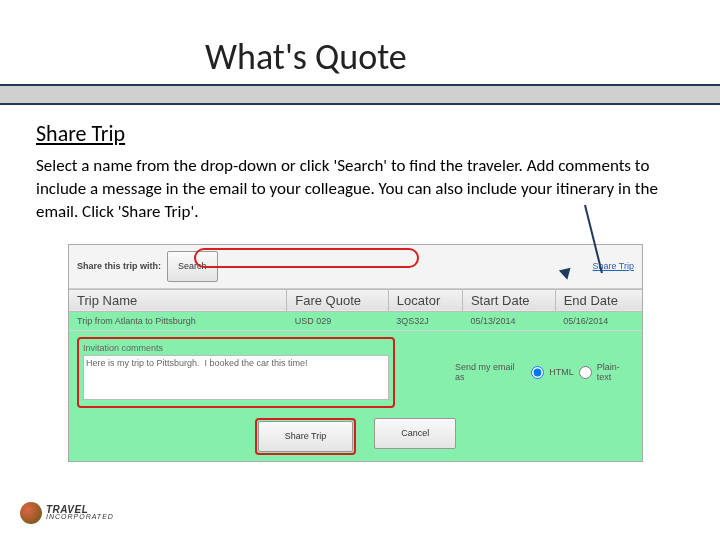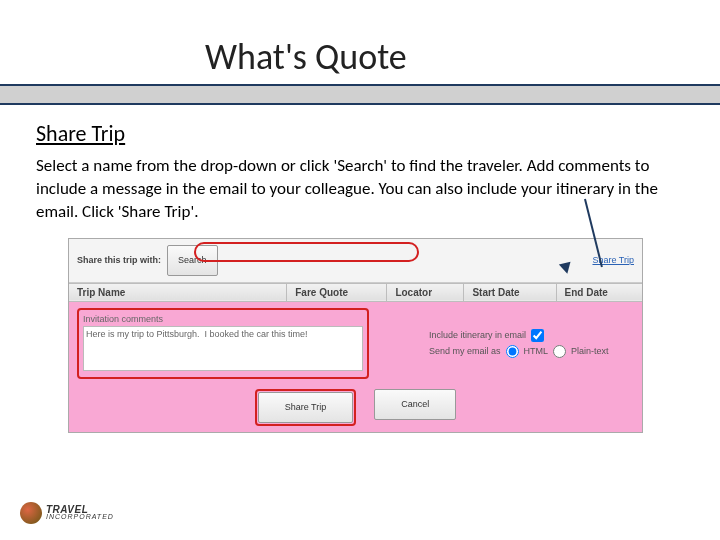--- a/index.html
+++ b/index.html
@@ -1,36 +1,36 @@
 <!DOCTYPE html>
 <html><head>
 <meta charset="utf-8">
 <style>
 *{margin:0;padding:0;box-sizing:border-box}
 body{width:720px;height:540px;background:#fff;font-family:Calibri,Arial,sans-serif;position:relative;overflow:hidden}
 .title{font-size:36px;font-weight:400;color:#222;padding:35px 0 5px 205px}
 .rule{height:21px;background:#d0d0d0;border-top:2px solid #1f3a5f;border-bottom:2px solid #1f3a5f}
 .content{padding:15px 36px 0 36px}
 .subtitle{font-size:22px;text-decoration:underline;color:#000;margin-bottom:8px}
-.body-text{font-size:17px;line-height:1.35;color:#000;margin-bottom:14px}
-.screenshot{border:1px solid #aaa;background:#f9a8d4;font-family:Verdana,Arial,sans-serif;font-size:9px;color:#555;width:575px;margin-left:32px;position:relative}
+.body-text{font-size:17px;line-height:1.35;color:#000;margin-bottom:20px}
+.screenshot{border:1px solid #aaa;background:#86efac;font-family:Verdana,Arial,sans-serif;font-size:9px;color:#555;width:575px;margin-left:32px;position:relative}
 .ss-header{display:flex;align-items:center;gap:6px;padding:6px 8px;background:#f4f4f4;border-bottom:1px solid #ccc}
 .ss-header .lbl{font-weight:bold;color:#444}
 .ss-select{background:#fff;border:1px solid #aaa;padding:1px 18px 1px 5px;position:relative;min-width:140px;height:16px;display:flex;align-items:center;font-size:9px;color:#555}
 .ss-select::after{content:'';position:absolute;right:4px;top:5px;border-left:3px solid transparent;border-right:3px solid transparent;border-top:4px solid #666}
 .ss-btn{background:linear-gradient(#fafafa,#e4e4e4);border:1px solid #999;border-radius:2px;padding:1px 10px;font-size:9px;color:#333;height:31px;display:flex;align-items:center;cursor:pointer}
 .ss-link{margin-left:auto;color:#2a62b5;text-decoration:underline;font-size:9px}
 .red-oval{position:absolute;border:2px solid #d32020;border-radius:10px;left:125px;top:3px;width:225px;height:20px}
 .tbl{width:100%;border-collapse:collapse}
-.tbl th{background:linear-gradient(#f2f2f2,#e0e0e0);font-size:10px;font-weight:bold;color:#444;text-align:left;padding:3px 8px;border:1px solid #bdbdbd;border-left:none;border-right:1px solid #bdbdbd}
+.tbl th{background:linear-gradient(#f2f2f2,#e0e0e0);font-size:13px;font-weight:normal;color:#444;text-align:left;padding:3px 8px;border:1px solid #bdbdbd;border-left:none;border-right:1px solid #bdbdbd}
 .tbl th:first-child{border-left:none}
 .tbl th:last-child{border-right:none}
 .tbl td{font-size:9px;color:#555;padding:4px 8px;border-bottom:1px solid #d5d5d5}
 .ss-lower{display:flex;gap:10px;padding:6px 8px}
-.comment-box{border:2px solid #d32020;border-radius:4px;padding:4px;width:292px}
+.comment-box{border:2px solid #d32020;border-radius:4px;padding:4px;width:318px}
 .comment-label{font-size:9px;color:#666;margin-bottom:2px}
 .comment-area{border:1px solid #bbb;width:100%;height:45px;font-size:9px;color:#666;padding:2px;resize:none;font-family:inherit}
 .opts{flex:1;align-self:center;font-size:9px;color:#555;padding-left:50px}
 .opts .row{display:flex;align-items:center;gap:5px;margin:3px 0}
 .opts input{margin:0}
 .ss-footer{display:flex;justify-content:center;gap:18px;padding:4px 0 6px 0}
 .ss-footer .red-wrap{border:2px solid #d32020;border-radius:4px;padding:1px}
 .arrow{position:absolute;left:490px;top:-40px;width:30px;height:80px;pointer-events:none}
 .arrow-line{position:absolute;left:25px;top:0;width:2px;height:70px;background:#1f3a5f;transform:rotate(-14deg);transform-origin:top}
 .arrow-head{position:absolute;left:1px;top:64px;width:0;height:0;border-left:6px solid transparent;border-right:6px solid transparent;border-top:11px solid #1f3a5f;transform:rotate(-14deg)}
@@ -63,32 +63,35 @@
     </div>
     <table class="tbl">
       <tbody>
           <tr>
         <th style="width:38%">Trip Name</th>
         <th>Fare Quote</th>
         <th>Locator</th>
         <th>Start Date</th>
         <th>End Date</th>
       </tr>
+      <tr>
+        <td>Trip from Atlanta to Pittsburgh</td>
+        <td>USD 029</td>
+        <td>3QS32J</td>
+        <td>05/13/2014</td>
+        <td>05/16/2014</td>
+      </tr>
     </tbody>
       </table>
     <div class="ss-lower">
       <div class="comment-box">
         <div class="comment-label">Invitation comments</div>
         <textarea class="comment-area" style="">Here is my trip to Pittsburgh.  I booked the car this time!</textarea>
       </div>
       <div class="opts">
-        <div class="row">
-          <span>Include itinerary in email</span>
-          <input type="checkbox" checked="" style="">
-        </div>
         <div class="row">
           <span>Send my email as</span>
           <input type="radio" checked="" style="">
           <span>HTML</span>
           <input type="radio" style="">
           <span>Plain-text</span>
         </div>
       </div>
     </div>
     <div class="ss-footer">

